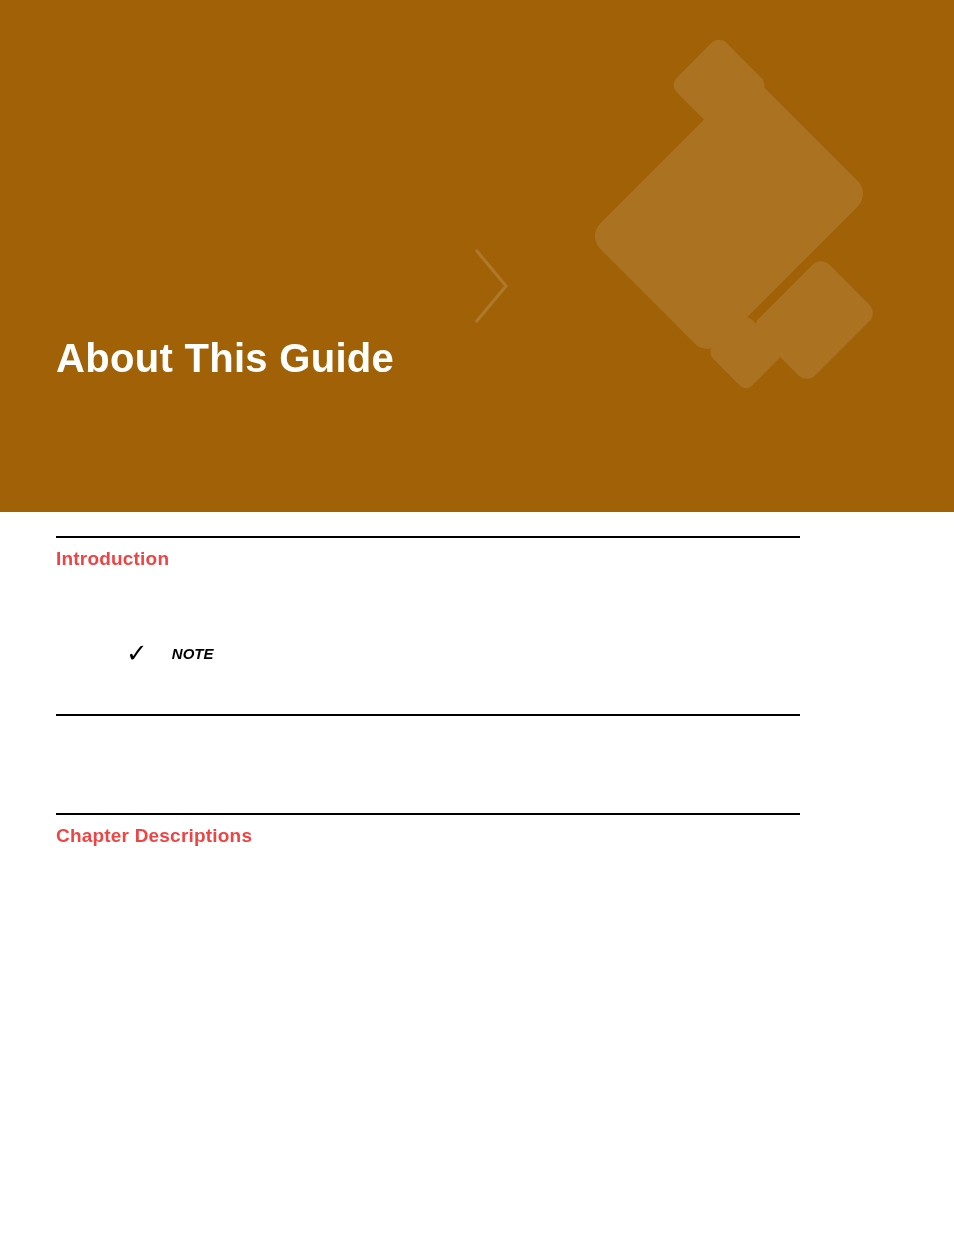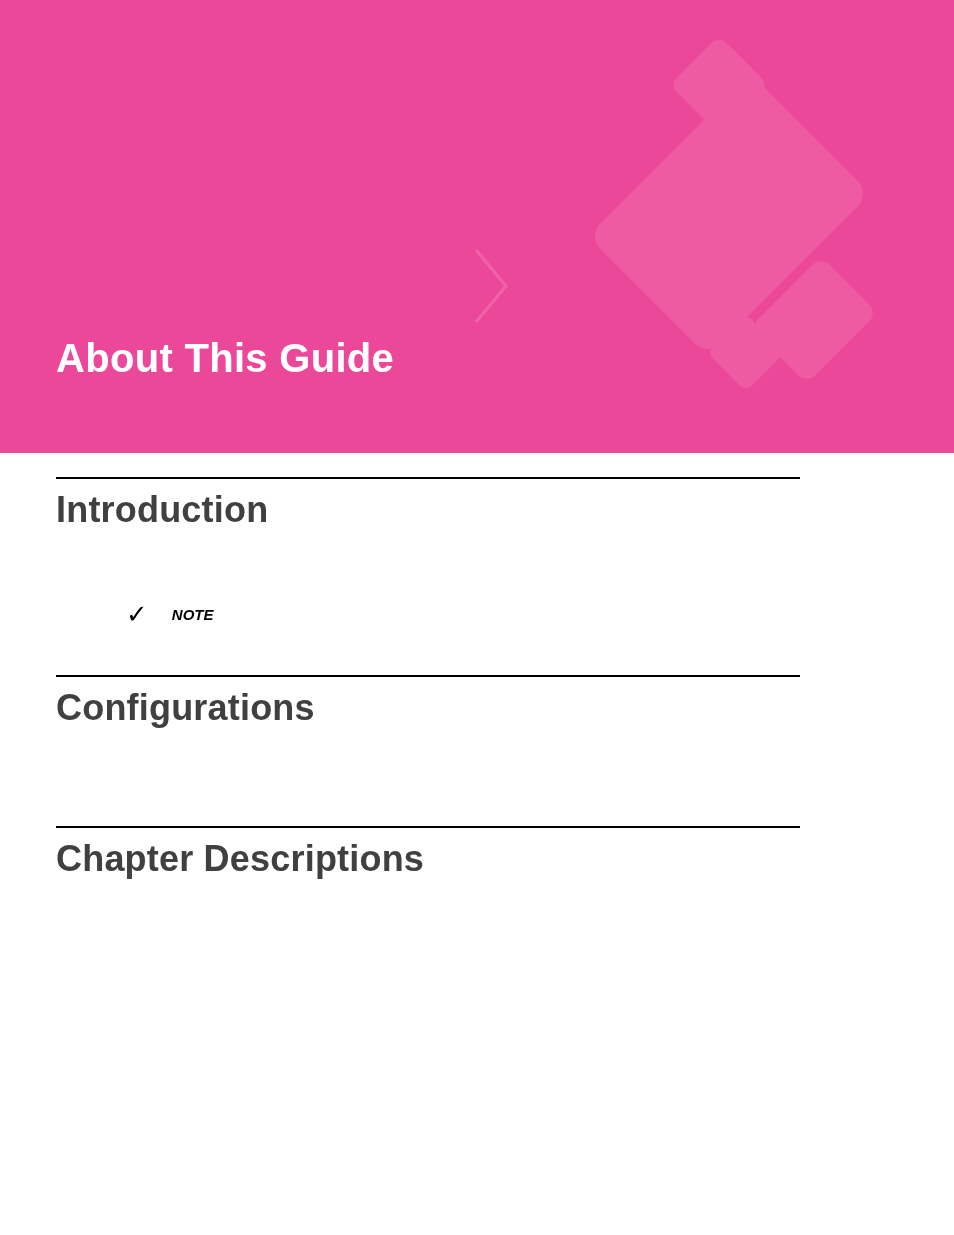--- a/index.html
+++ b/index.html
@@ -6,22 +6,22 @@
     body {
       width: 954px;
       height: 1235px;
       font-family: Arial, Helvetica, sans-serif;
       background: #fff;
       position: relative;
       overflow: hidden;
     }
     .banner {
       width: 954px;
-      height: 453px;
-      background: #ec4899;
+      height: 512px;
+      background: #a16207;
       position: relative;
       overflow: hidden;
     }
     .banner-title {
       position: absolute;
       left: 56px;
       top: 336px;
       color: #fff;
       font-size: 40px;
       font-weight: bold;
@@ -48,23 +48,23 @@
     }
     .section {
       margin-top: 24px;
     }
     .section-rule {
       height: 2px;
       background: #000;
       margin-bottom: 10px;
     }
     .section-heading {
-      font-size: 36px;
+      font-size: 19px;
       font-weight: bold;
-      color: #404040;
+      color: #ef4444;
       font-family: "Arial Narrow", Arial, sans-serif;
       font-stretch: condensed;
       letter-spacing: 0.2px;
     }
     .note-block {
       margin-top: 70px;
       margin-left: 70px;
       display: flex;
       align-items: center;
       gap: 24px;
@@ -110,21 +110,20 @@
       <div class="section-rule"></div>
       <div class="section-heading">Introduction</div>
       <div class="note-block">
         <span class="note-check">✓</span>
         <span class="note-label">NOTE</span>
       </div>
     </div>
 
     <div class="section" id="sec-config">
       <div class="section-rule"></div>
-      <div class="section-heading">Configurations</div>
     </div>
 
     <div class="section" id="sec-chapters">
       <div class="section-rule"></div>
       <div class="section-heading">Chapter Descriptions</div>
     </div>
 
   </div>
 </div>
 

